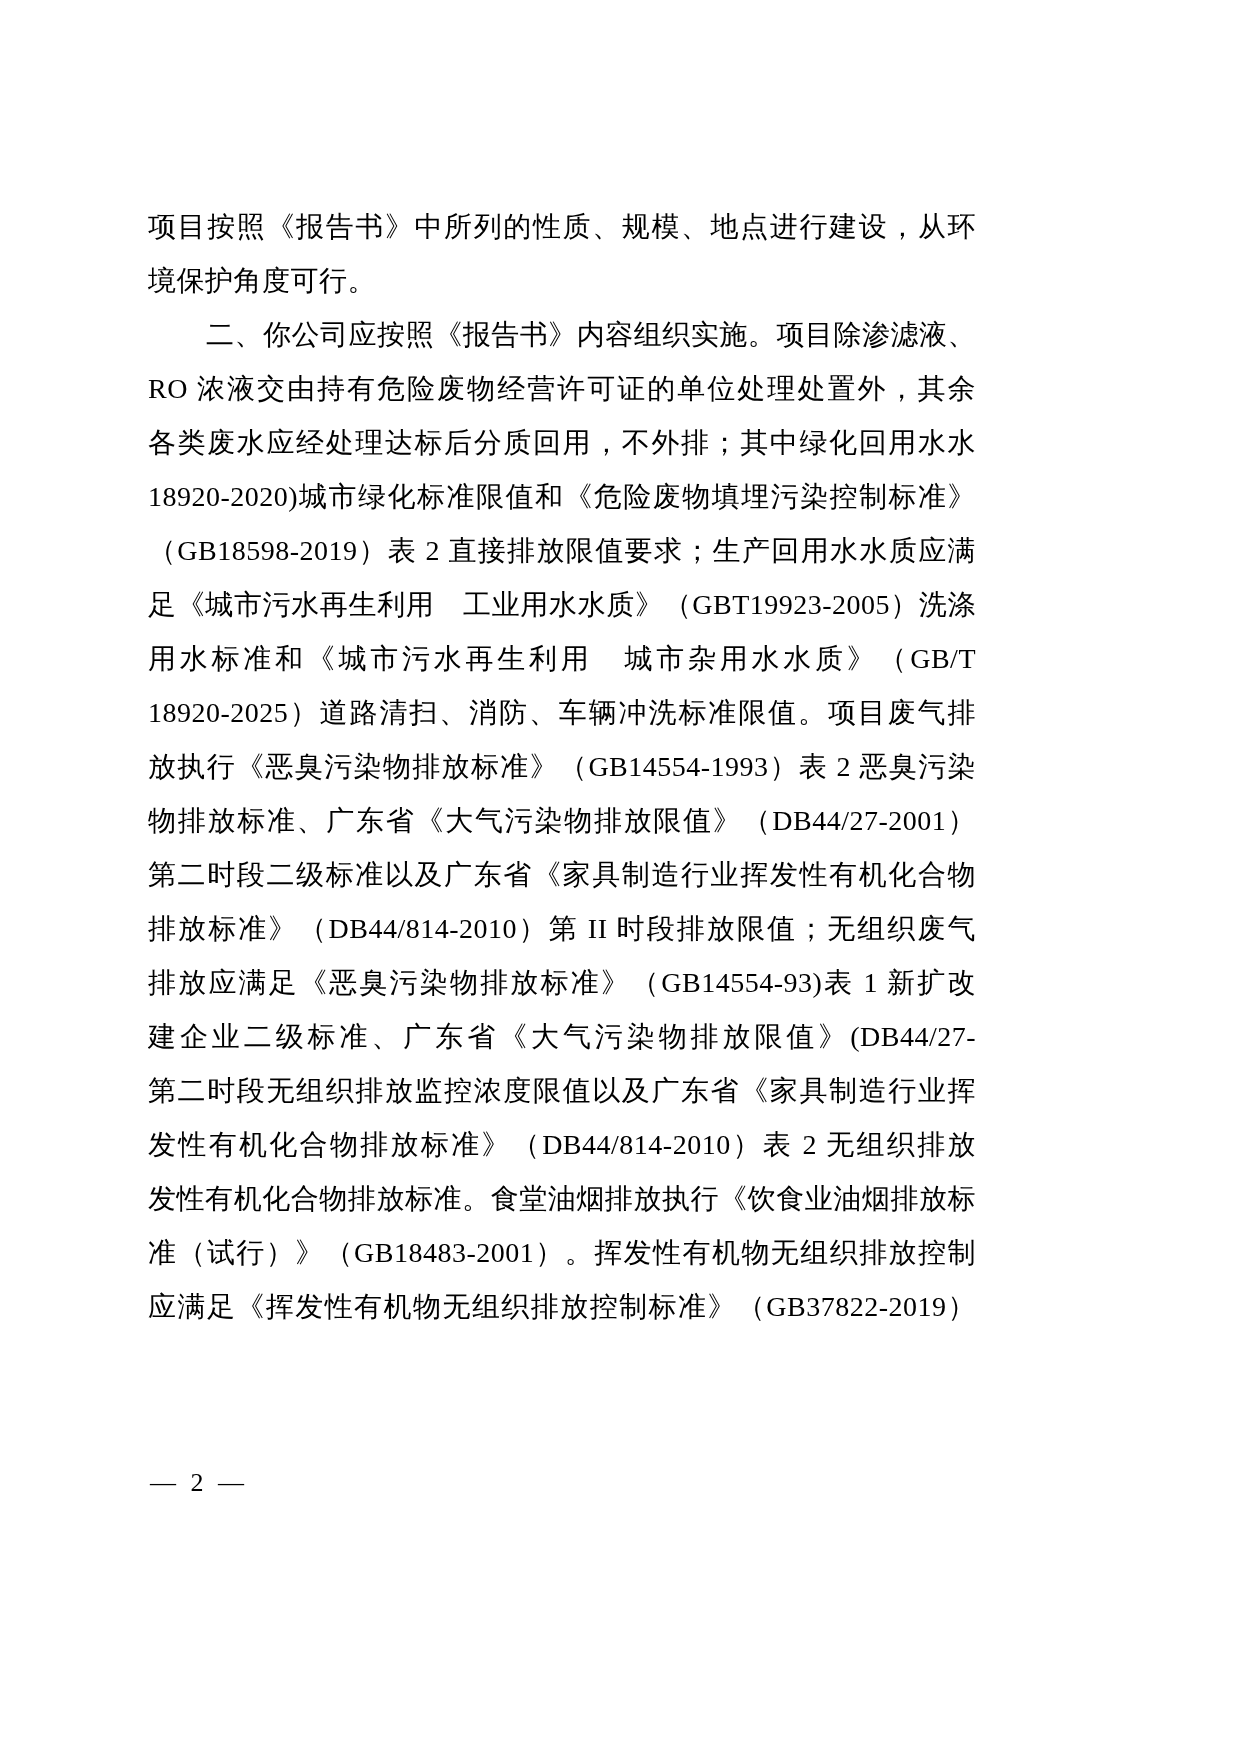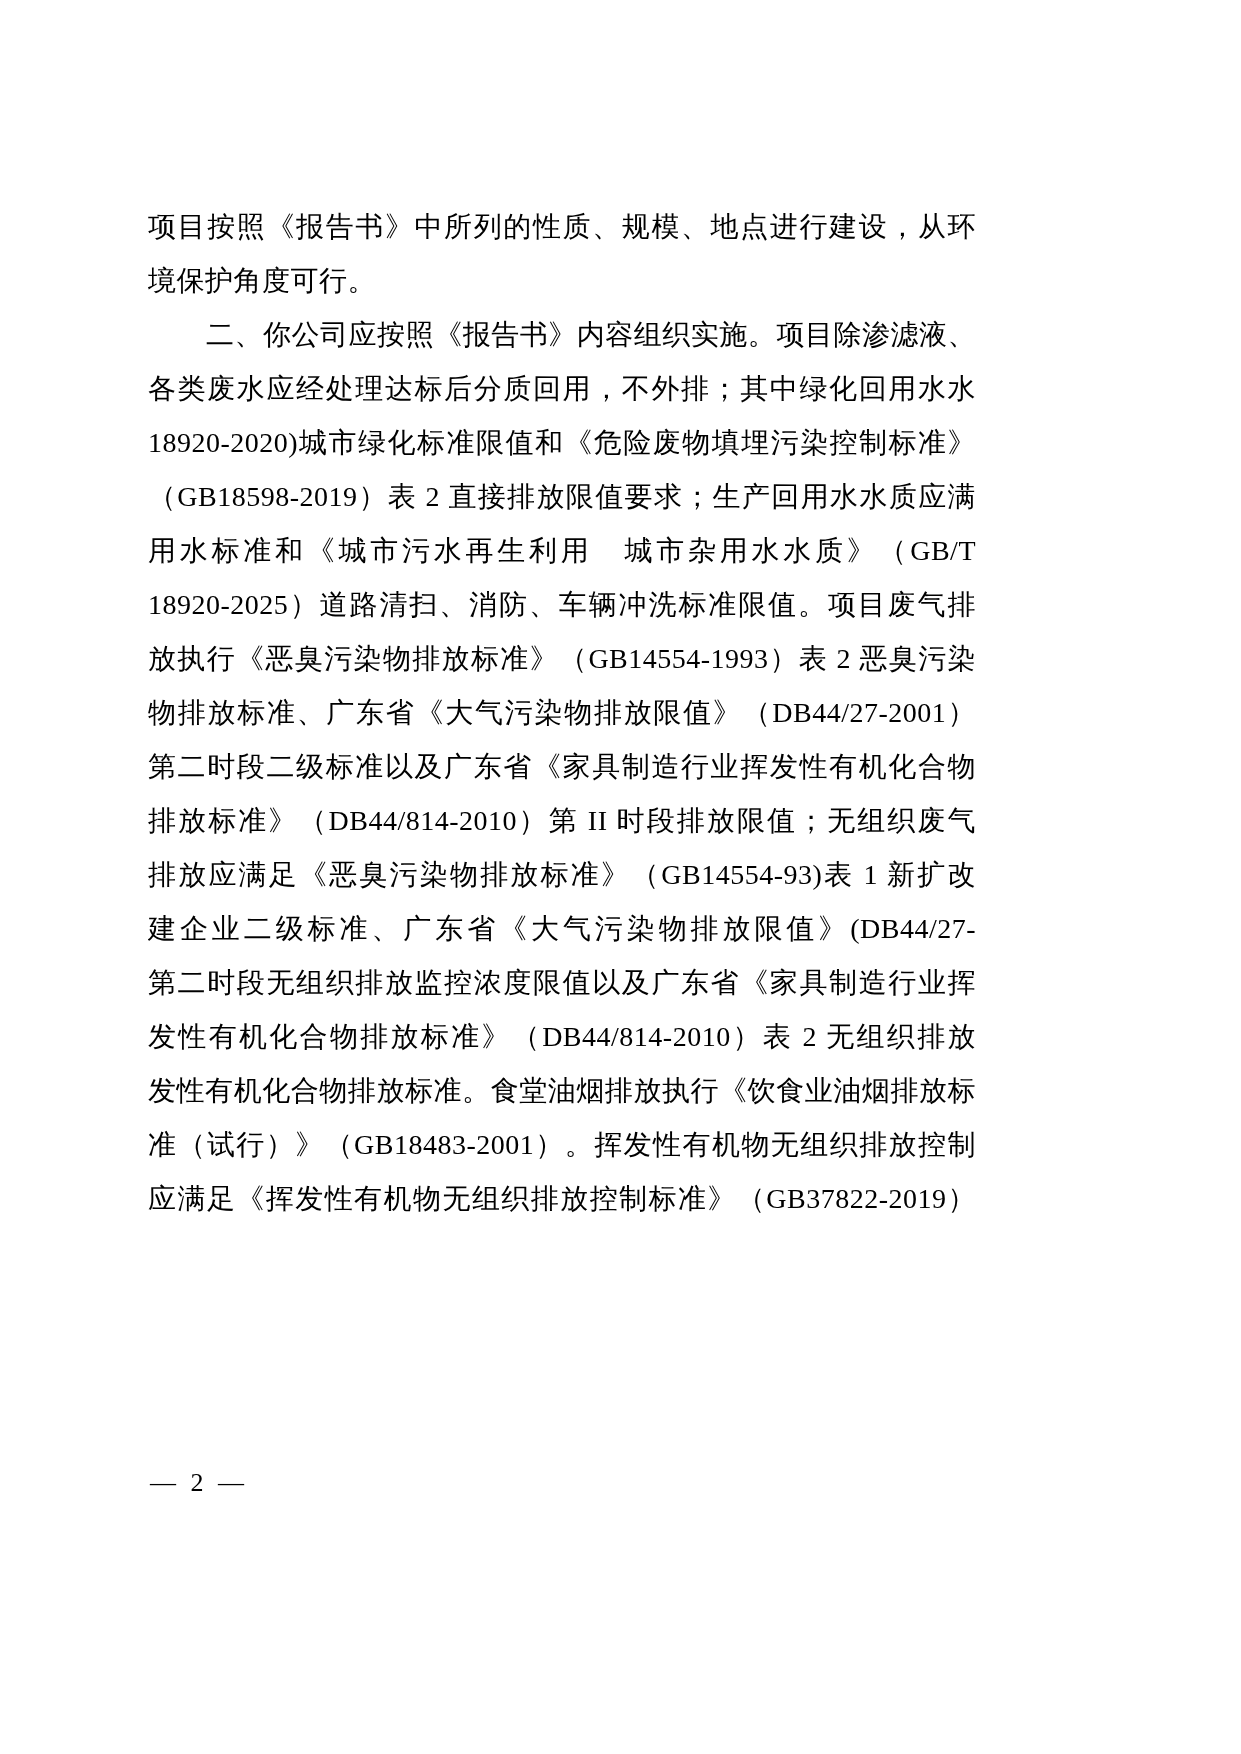--- a/index.html
+++ b/index.html
@@ -53,23 +53,25 @@
   }
 </style>
 </head>
 <body>
 
 <div class="page">
   <div class="body-text">
     <div class="line">项目按照《报告书》中所列的性质、规模、地点进行建设，从环</div>
     <div class="line para-end">境保护角度可行。</div>
     <div class="line indent">二、你公司应按照《报告书》内容组织实施。项目除渗滤液、</div>
+    <div class="line">RO 浓液交由持有危险废物经营许可证的单位处理处置外，其余</div>
     <div class="line">各类废水应经处理达标后分质回用，不外排；其中绿化回用水水</div>
     <div class="line">18920-2020)城市绿化标准限值和《危险废物填埋污染控制标准》</div>
     <div class="line">（GB18598-2019）表 2 直接排放限值要求；生产回用水水质应满</div>
+    <div class="line">足《城市污水再生利用　工业用水水质》（GBT19923-2005）洗涤</div>
     <div class="line">用水标准和《城市污水再生利用　城市杂用水水质》（GB/T</div>
     <div class="line">18920-2025）道路清扫、消防、车辆冲洗标准限值。项目废气排</div>
     <div class="line">放执行《恶臭污染物排放标准》（GB14554-1993）表 2 恶臭污染</div>
     <div class="line">物排放标准、广东省《大气污染物排放限值》（DB44/27-2001）</div>
     <div class="line">第二时段二级标准以及广东省《家具制造行业挥发性有机化合物</div>
     <div class="line">排放标准》（DB44/814-2010）第 II 时段排放限值；无组织废气</div>
     <div class="line">排放应满足《恶臭污染物排放标准》（GB14554-93)表 1 新扩改</div>
     <div class="line">建企业二级标准、广东省《大气污染物排放限值》(DB44/27-2001）</div>
     <div class="line">第二时段无组织排放监控浓度限值以及广东省《家具制造行业挥</div>
     <div class="line">发性有机化合物排放标准》（DB44/814-2010）表 2 无组织排放</div>

